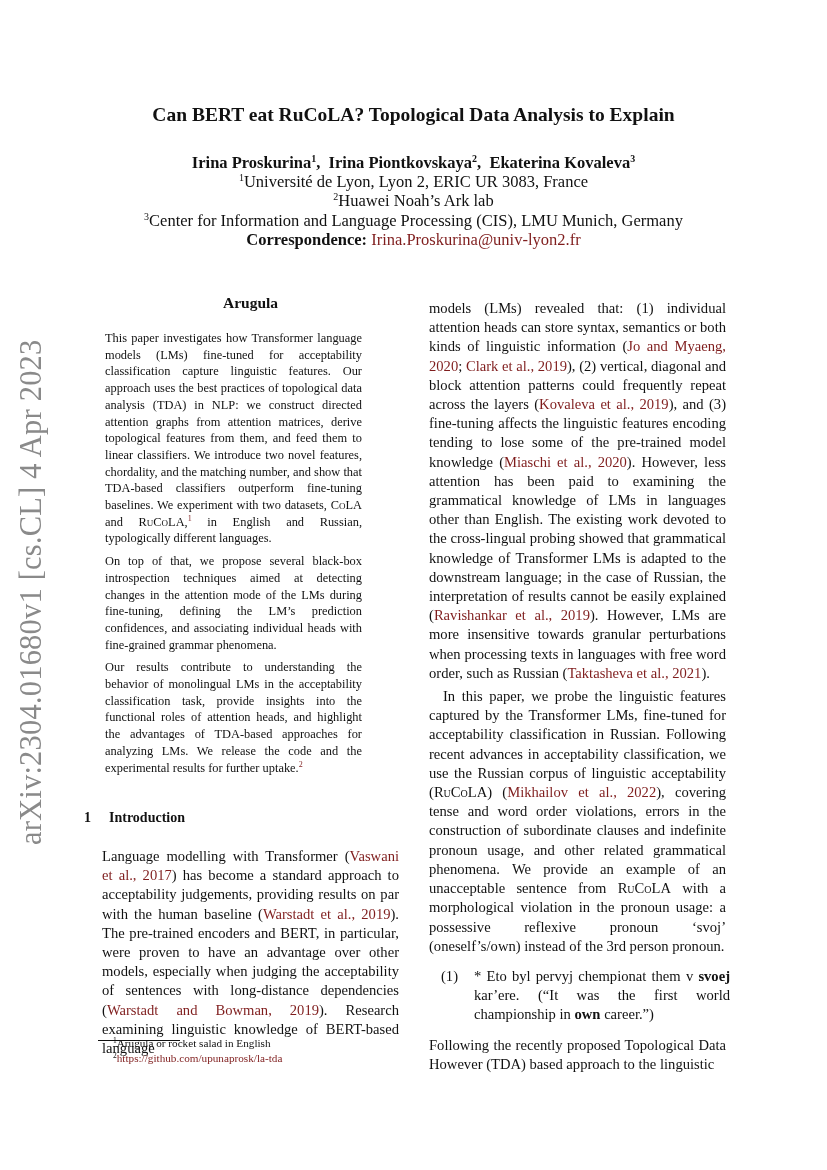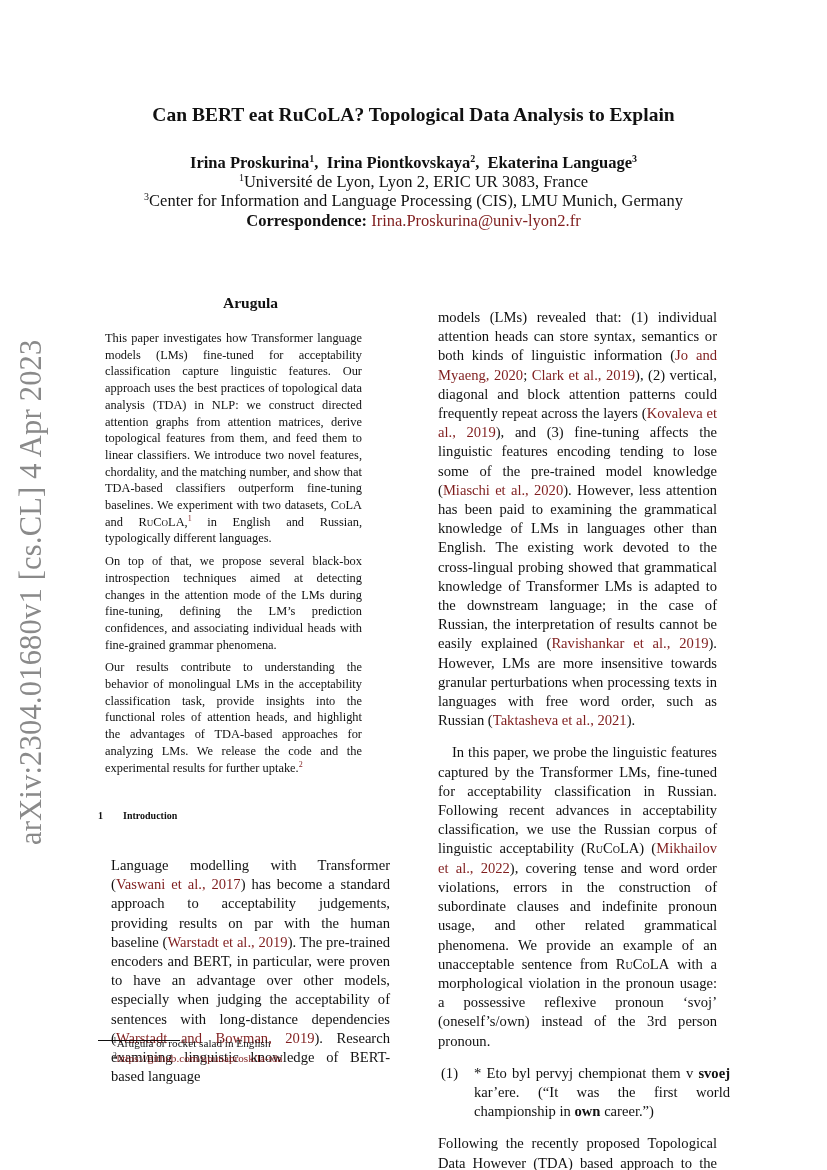--- a/index.html
+++ b/index.html
@@ -36,25 +36,25 @@
     position: absolute; left: 98px; width: 305px; top: 294px; text-align: center;
     font-weight: bold; font-size: 15.5px;
   }
   .abstract {
     position: absolute; left: 105px; width: 257px; top: 330px;
     font-size: 12.4px; line-height: 16.7px; text-align: justify;
   }
   .abstract p { margin: 0 0 6px 0; }
   .abstract sup, .col sup { font-size: 8px; vertical-align: 5px; line-height: 0; }
   .section-head {
-    position: absolute; left: 98px; top: 810px; font-weight: bold; font-size: 10px;
+    position: absolute; left: 84px; top: 810px; font-weight: bold; font-size: 14px;
   }
   .section-head .num { display: inline-block; width: 25px; }
   .intro { top: 843px; }
-  .col p { margin: 13px; }
+  .col p { margin: 4px; }
   .indent { text-indent: 14px; }
   .example {
     display: flex; margin: 11px 0 11px 16px;
   }
   .example .ex-num { width: 33px; flex: none; text-align: left; }
   .example .ex-body { flex: 1; text-align: justify; }
   .footrule {
     position: absolute; left: 98px; top: 1040px; width: 82px; height: 0;
     border-top: 1px solid #111;
   }
@@ -67,23 +67,24 @@
 <body>
 
 <div class="arxiv">arXiv:2304.01680v1  [cs.CL]  4 Apr 2023</div>
 
 <div class="title">Can BERT eat RuCoLA? Topological Data Analysis to Explain</div>
 
 <div class="authors">
   <div class="names">
     <span>Irina Proskurina</span><sup>1</sup>,&nbsp;
     <span>Irina Piontkovskaya</span><sup>2</sup>,&nbsp;
-    <span>Ekaterina Language</span><sup>3</sup>
+    <span>Ekaterina Kovaleva</span><sup>3</sup>
   </div>
   <div><sup>1</sup><span>Université de Lyon, Lyon 2, ERIC UR 3083, France</span></div>
+  <div><sup>2</sup><span>Huawei Noah’s Ark lab</span></div>
   <div><sup>3</sup><span>Center for Information and Language Processing (CIS), LMU Munich, Germany</span></div>
   <div class="corr">
     <b>Correspondence:</b>
     <span class="link">Irina.Proskurina@univ-lyon2.fr</span>
   </div>
 </div>
 
 <div class="abstract-title">Arugula</div>
 
 <div class="abstract">

